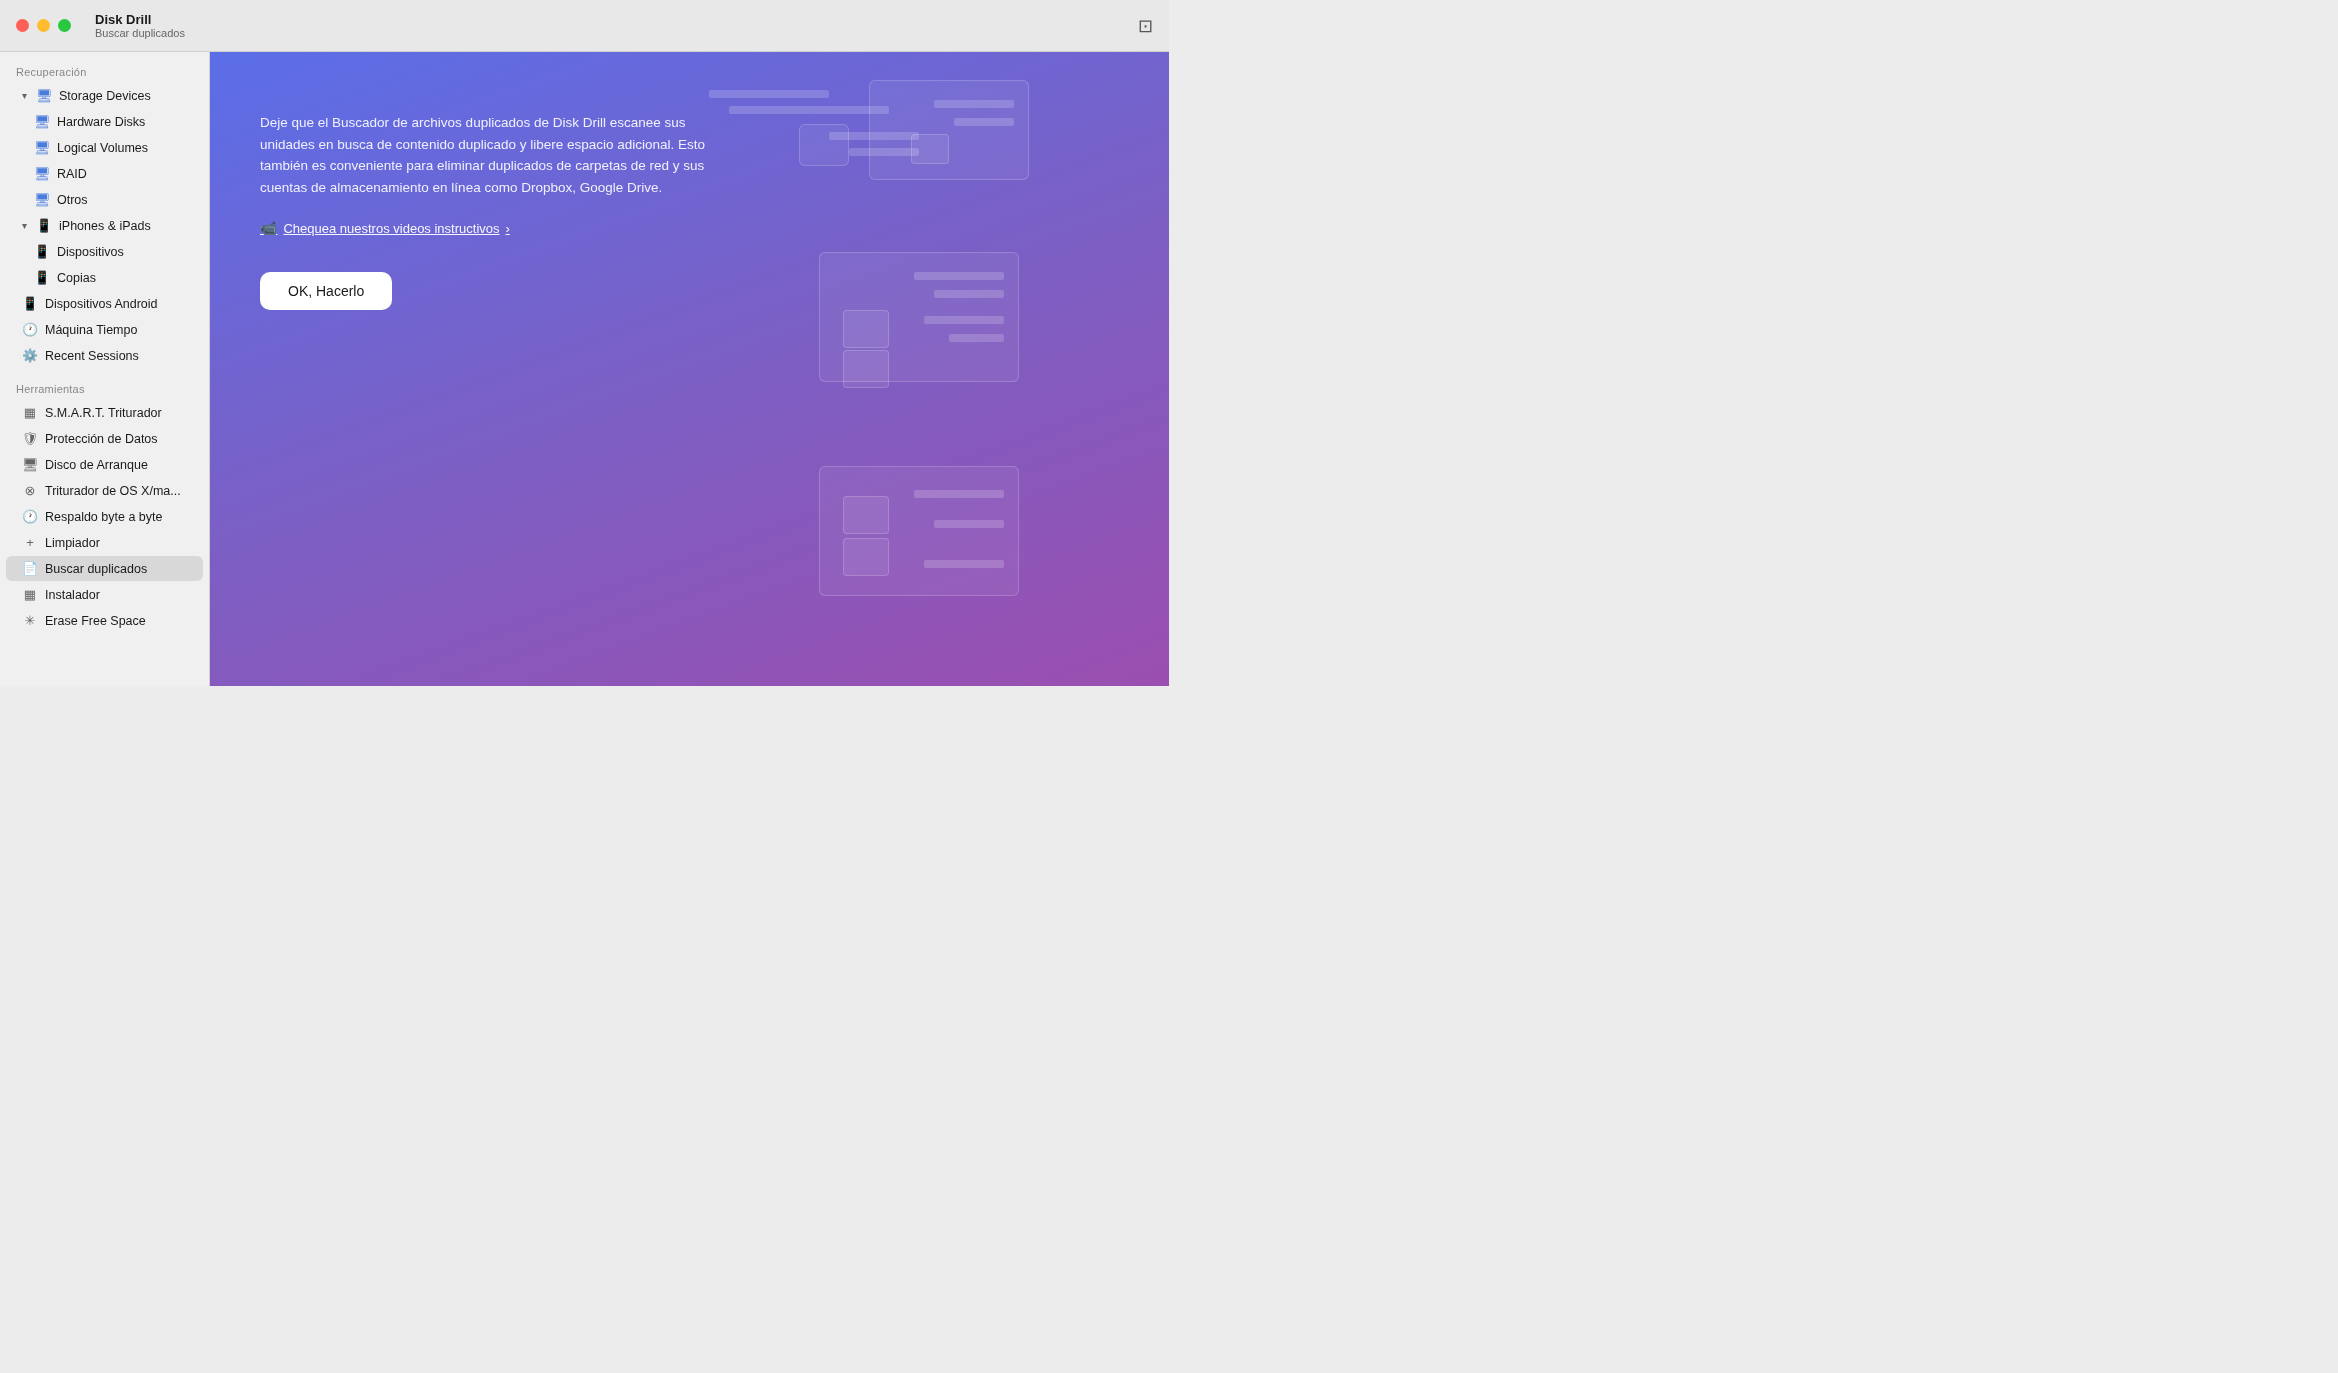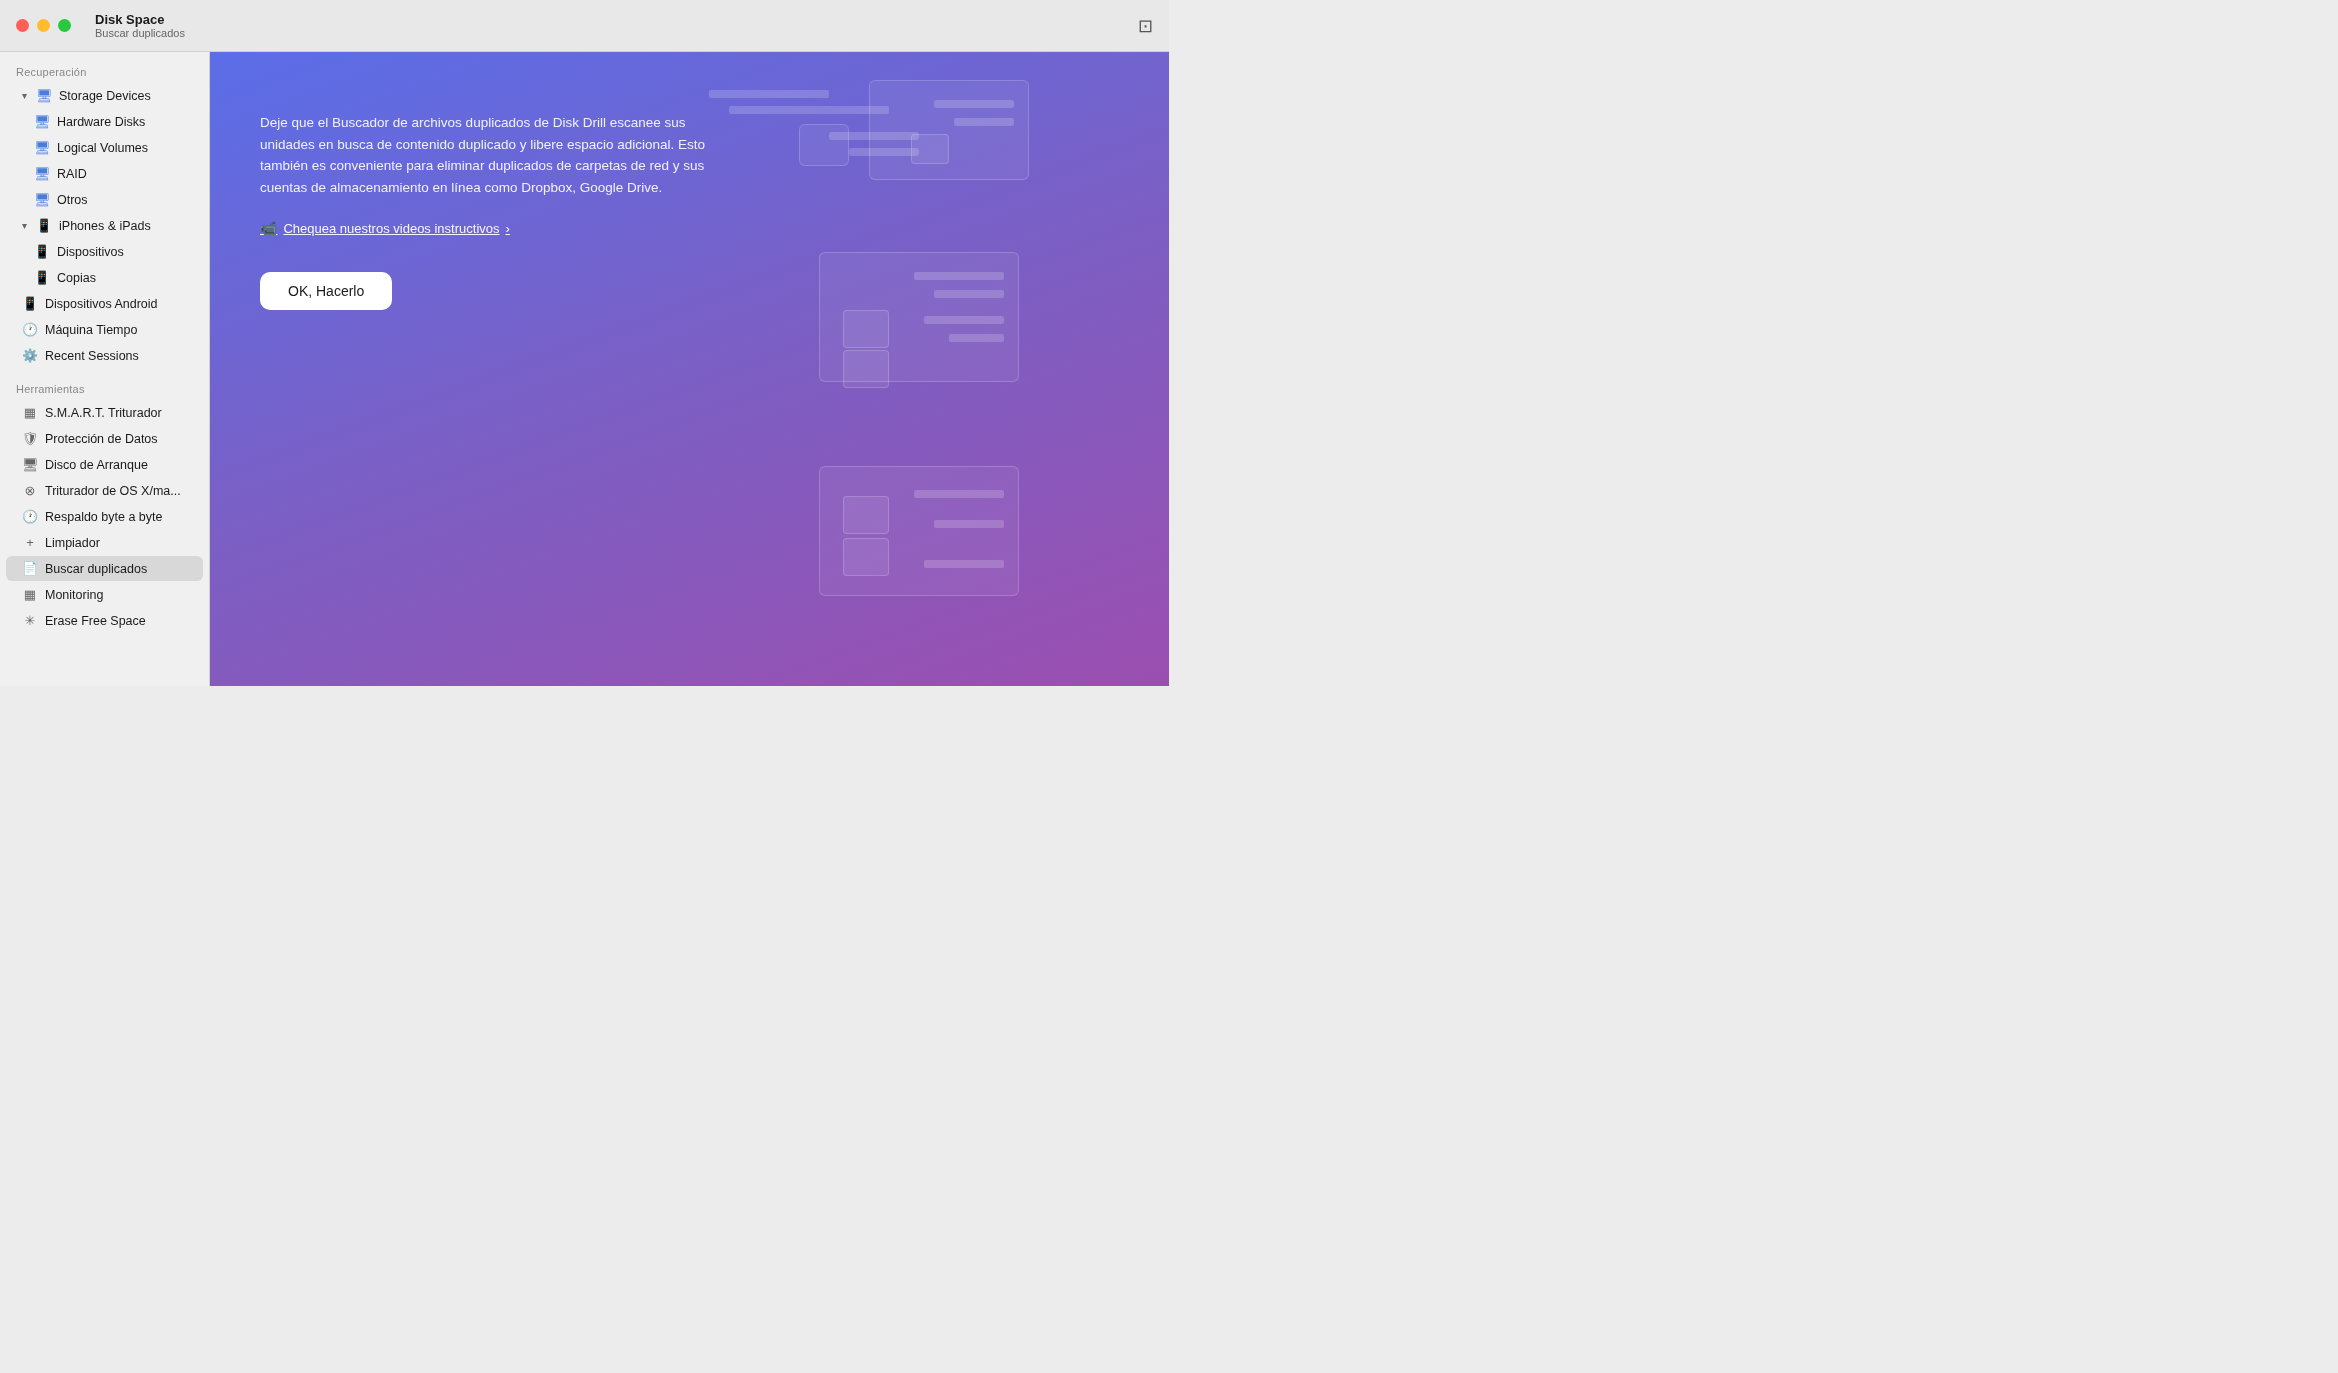--- a/index.html
+++ b/index.html
@@ -194,21 +194,21 @@
 </head>
 <body>
 
 <div class="titlebar">
   <div class="traffic-lights">
     <div class="traffic-light tl-red"></div>
     <div class="traffic-light tl-yellow"></div>
     <div class="traffic-light tl-green"></div>
   </div>
   <div class="titlebar-text">
-    <span class="titlebar-app">Disk Space</span>
+    <span class="titlebar-app">Disk Drill</span>
     <span class="titlebar-sub">Buscar duplicados</span>
   </div>
   <span class="titlebar-icon">⊡</span>
 </div>
 
 <div class="app-body">
 
   <div class="sidebar">
     <div class="sidebar-section-label">Recuperación</div>
 
@@ -286,21 +286,21 @@
     <div class="sidebar-item">
       <span class="sidebar-icon gray">+</span>
       <span>Limpiador</span>
     </div>
     <div class="sidebar-item active">
       <span class="sidebar-icon gray">📄</span>
       <span>Buscar duplicados</span>
     </div>
     <div class="sidebar-item">
       <span class="sidebar-icon gray">▦</span>
-      <span>Monitoring</span>
+      <span>Instalador</span>
     </div>
     <div class="sidebar-item">
       <span class="sidebar-icon gray">✳</span>
       <span>Erase Free Space</span>
     </div>
   </div>
 
   <div class="content">
 
     <div class="deco-elements">

